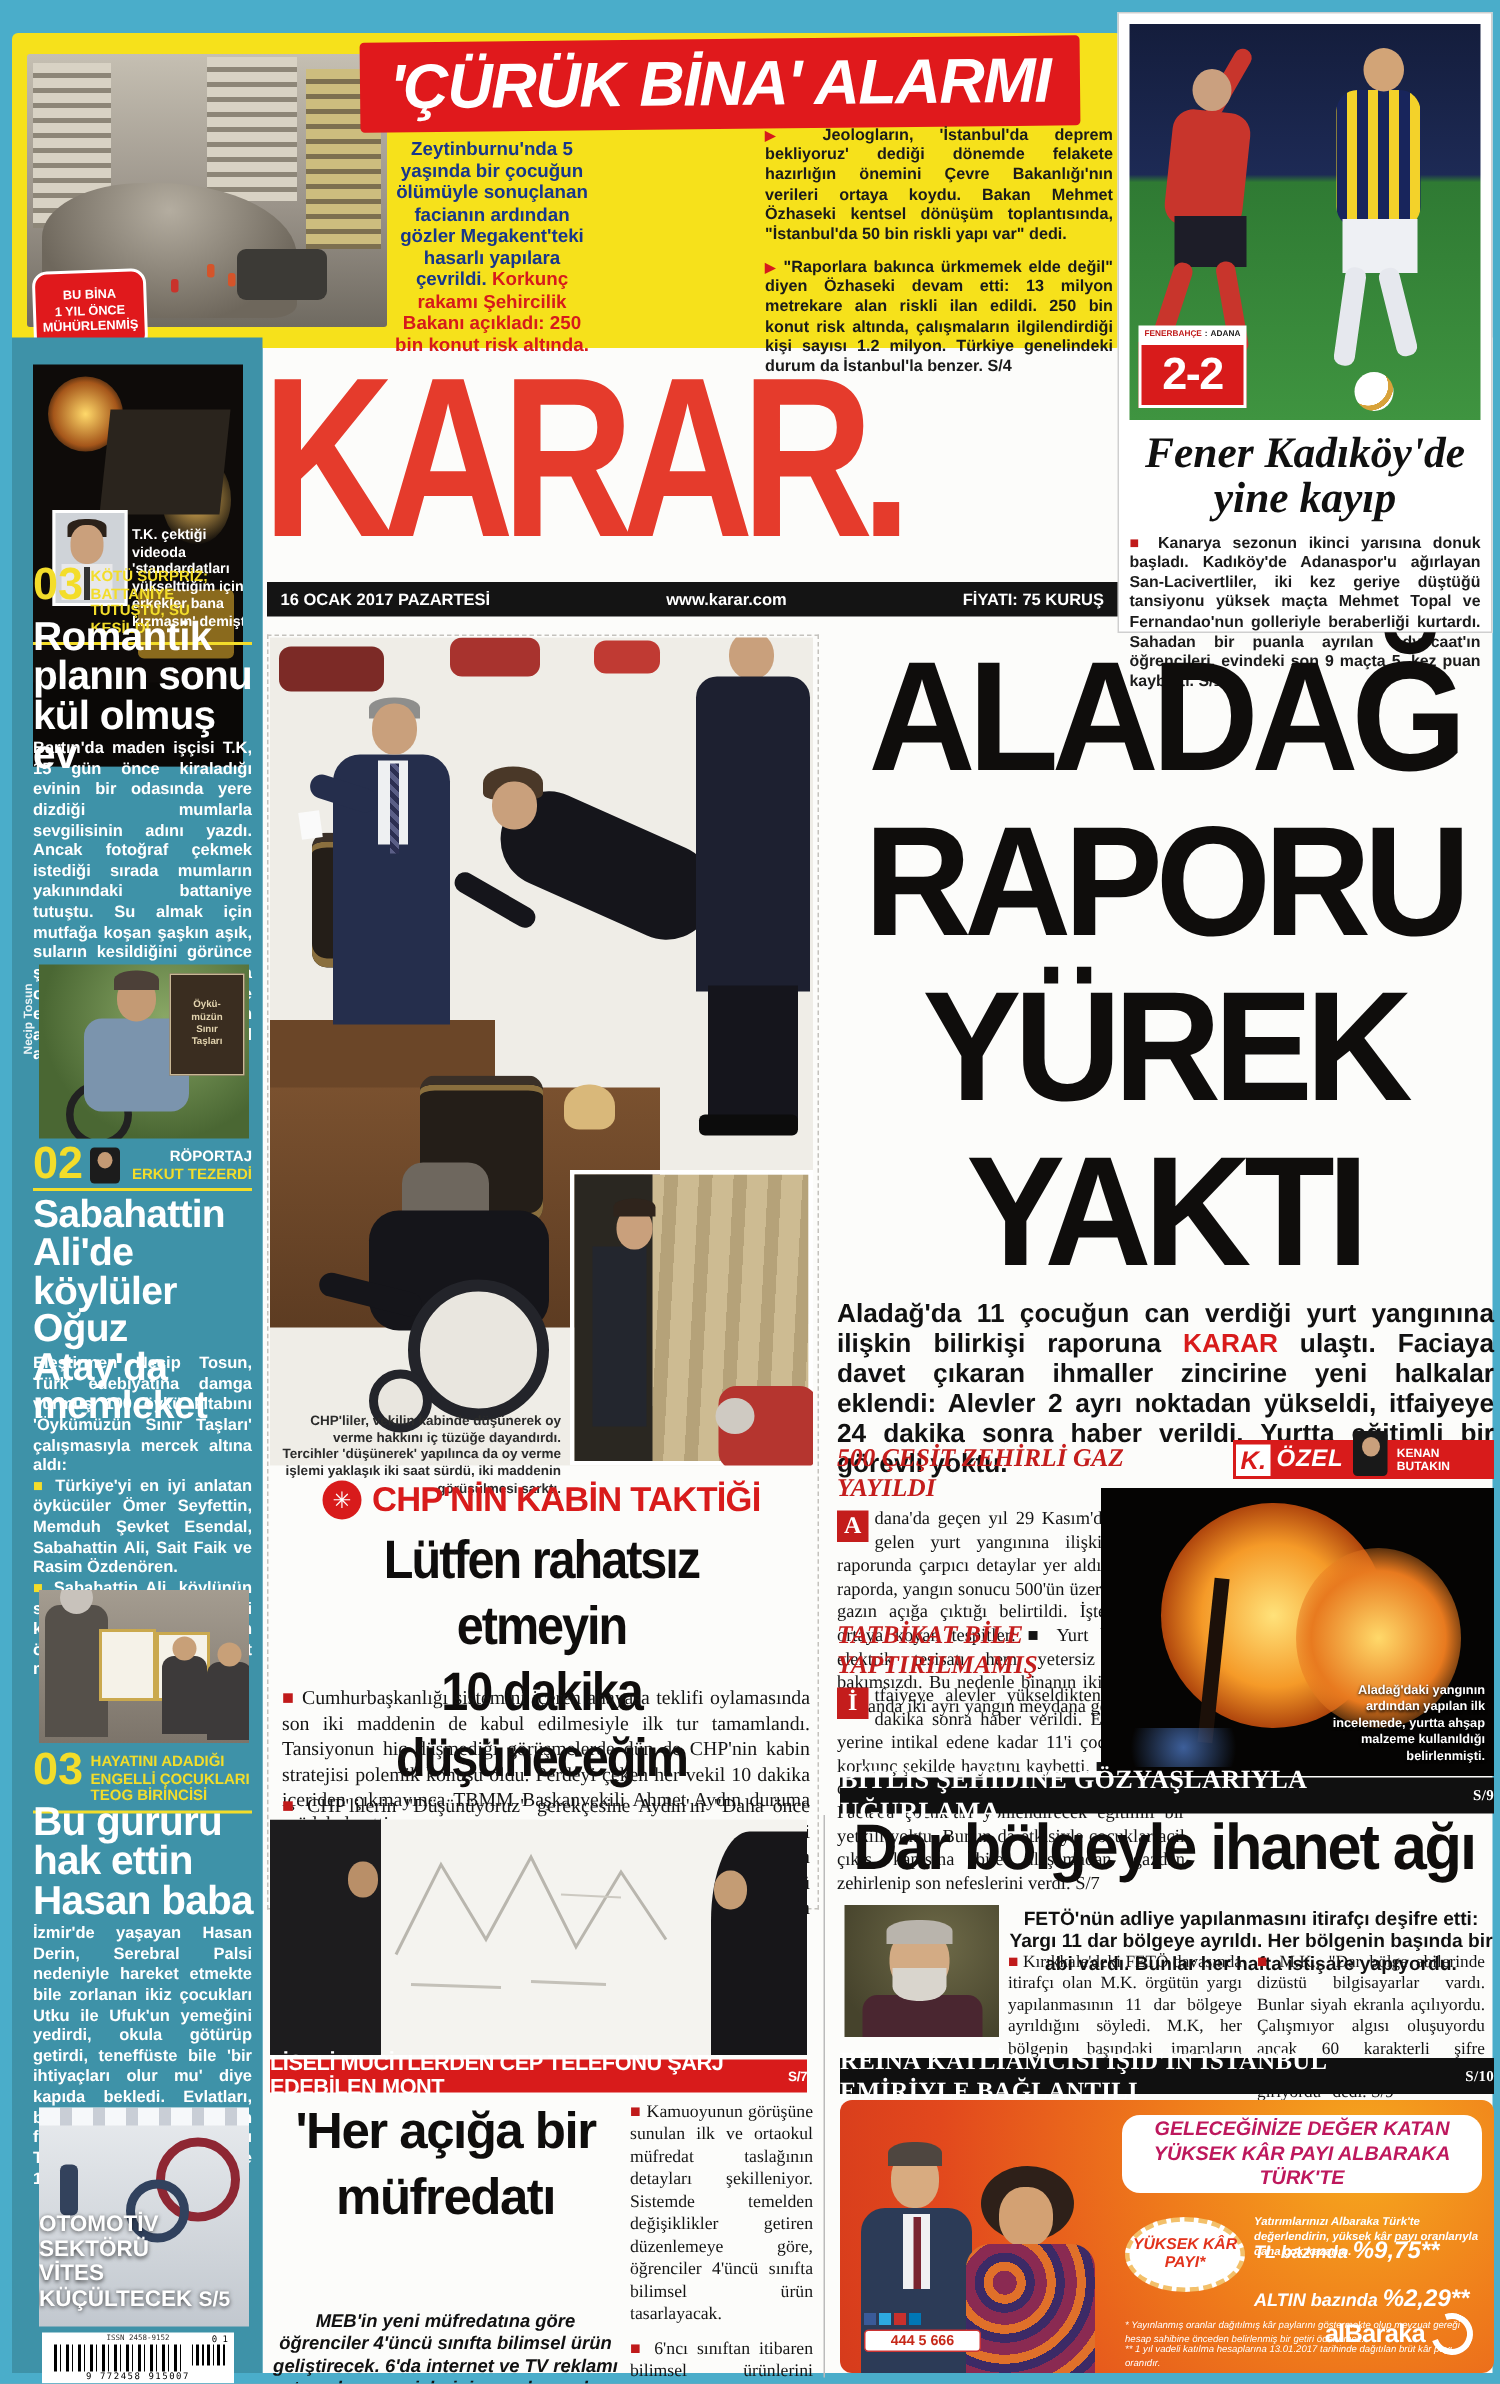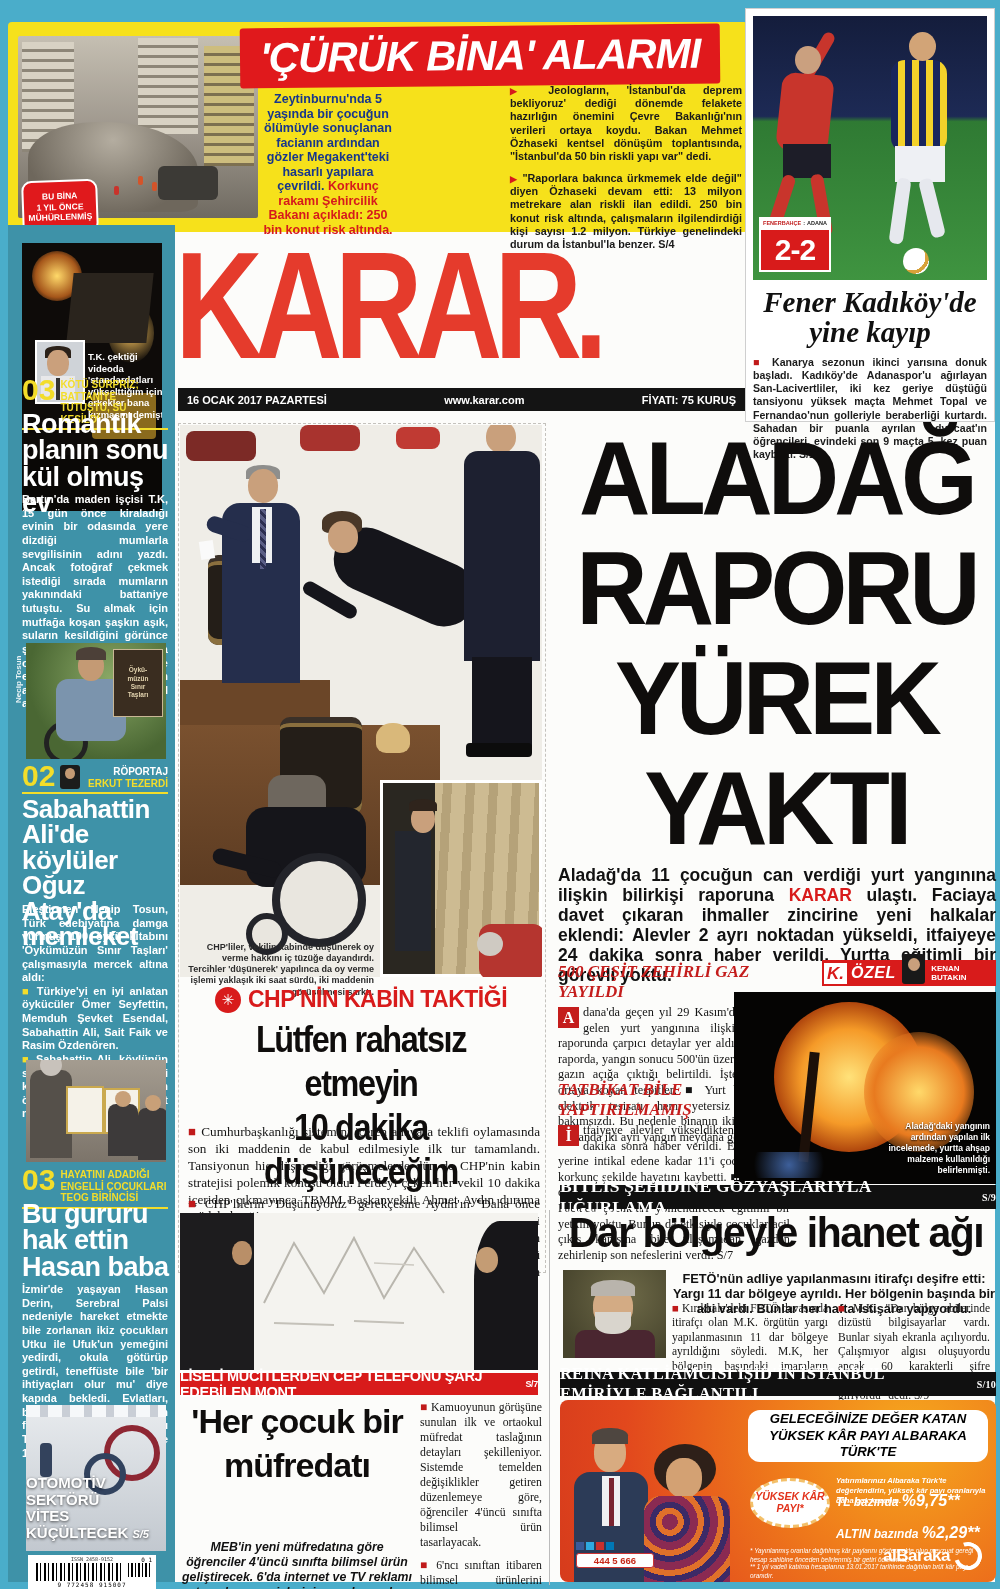--- a/index.html
+++ b/index.html
@@ -90,21 +90,21 @@
   .kick2 .rlab .yel{color:#f3dd2a;}
   .sb-photo3{left:18px;top:835px;width:140px;height:102px;background:linear-gradient(180deg,#a49c90,#7c746a);}
   .cert{position:absolute;background:#f5f2e8;border:2px solid #caa94e;}
   .eld{position:absolute;left:4px;top:10px;width:42px;height:88px;background:#55504a;border-radius:10px 10px 0 0;}
   .eld:before{content:"";position:absolute;left:10px;top:-16px;width:22px;height:22px;background:#c8c2bb;border-radius:50%;}
   .boy{position:absolute;width:30px;height:52px;background:#3d3a3a;border-radius:8px 8px 0 0;}
   .boy:before{content:"";position:absolute;left:7px;top:-13px;width:16px;height:16px;background:#c8a078;border-radius:50%;}
   .sb-promo{left:18px;top:1180px;width:140px;height:146px;background:linear-gradient(180deg,#e8ebee,#c2c8cf);}
   .cowl{position:absolute;border-radius:50%;border:6px solid #8e2733;}
   .promo-t{position:absolute;left:0;bottom:10px;width:100%;text-align:left;color:#fff;font-weight:900;font-size:15px;line-height:1.1;text-shadow:0 1px 3px rgba(0,0,0,.7);margin-top:40px;}
-  .promo-t .sm{font-size:11px;font-style:italic;}
+  .promo-t .sm{font-size:14px;}
   .bcode{left:20px;top:1330px;width:128px;height:34px;background:#fff;position:absolute;font-family:"DejaVu Sans Mono",monospace;}
   .bcode .issn{position:absolute;top:1px;left:0;width:100%;text-align:center;font-size:5px;color:#333;}
   .bcode .bars{position:absolute;left:8px;top:8px;width:86px;height:18px;background:repeating-linear-gradient(90deg,#000 0 2px,#fff 2px 4px,#000 4px 5px,#fff 5px 8px);}
   .bcode .bars2{position:absolute;right:6px;top:8px;width:22px;height:14px;background:repeating-linear-gradient(90deg,#000 0 1px,#fff 1px 3px,#000 3px 5px,#fff 5px 7px);}
   .bcode .dig{position:absolute;left:0;bottom:1px;width:100%;text-align:center;font-size:6px;color:#000;letter-spacing:1px;}
   .bcode .cor{position:absolute;right:4px;top:1px;font-size:6px;color:#000;}
   
   .parl{left:180px;top:425px;width:362px;height:552px;background:#efede7;}
   .seat{position:absolute;background:#a8332e;border-radius:8px;}
   .desk{position:absolute;left:0;top:300px;width:260px;height:160px;background:linear-gradient(180deg,#7a512f,#5d3c22);}
@@ -202,21 +202,21 @@
   .ad .m1 .shirt{position:absolute;left:28px;top:48px;width:18px;height:50px;background:#f0f0f2;}
   .ad .m1 .tie{position:absolute;left:35px;top:50px;width:5px;height:48px;background:#7a2430;}
   .ad .m1 .head{position:absolute;left:20px;top:6px;width:32px;height:38px;background:#d8ab80;border-radius:46%;}
   .ad .m1 .hair{position:absolute;left:18px;top:0px;width:36px;height:16px;background:#4e4640;border-radius:46% 46% 0 0;}
   .ad .m2{position:absolute;left:84px;top:44px;width:86px;height:138px;}
   .ad .m2 .hair{position:absolute;left:10px;top:0;width:62px;height:50px;background:#2e2019;border-radius:50%;}
   .ad .m2 .head{position:absolute;left:22px;top:14px;width:36px;height:40px;background:#d3a173;border-radius:46%;}
   .ad .m2 .shirt{position:absolute;left:0;top:52px;width:86px;height:86px;border-radius:16px 16px 0 0;
         background:repeating-radial-gradient(circle at 30% 30%,#8a2a52 0 8px,#e0702a 8px 14px,#3c2a66 14px 20px);}
   .bubble{position:absolute;left:188px;top:10px;width:240px;height:52px;background:#fff;border-radius:12px;display:flex;align-items:center;justify-content:center;
-          color:#000000;font-style:italic;font-weight:900;font-size:13.2px;line-height:1.25;text-align:center;}
+          color:#be185d;font-style:italic;font-weight:900;font-size:13.2px;line-height:1.25;text-align:center;}
   .bubble:before{content:"";position:absolute;left:-10px;top:18px;border:10px solid transparent;border-right-color:#fff;}
   .adbadge{position:absolute;left:190px;top:78px;width:74px;height:44px;background:#fff;border-radius:50%;border:3px dashed #f3c06a;
            display:flex;align-items:center;justify-content:center;text-align:center;color:#e2331c;font-weight:900;font-style:italic;font-size:10.5px;line-height:1.1;}
   .adlead{position:absolute;left:276px;top:76px;width:152px;color:#fff;font-style:italic;font-size:7.6px;line-height:1.3;font-weight:600;}
   .rate{position:absolute;left:276px;color:#fff;font-style:italic;font-weight:700;font-size:12px;}
   .rate b{font-size:16px;font-weight:900;}
   .fine{position:absolute;left:190px;width:238px;color:#fff;font-style:italic;font-size:6.4px;line-height:1.45;}
   .socrow{position:absolute;left:16px;bottom:14px;width:78px;}
   .socs{display:flex;gap:2px;margin-bottom:3px;}
   .socs span{width:8px;height:8px;display:block;}
@@ -497,21 +497,21 @@
       <line x1="120" y1="50" x2="160" y2="52" stroke="#ccc9c1" stroke-width="1.5"></line>
     </svg>
     <div class="right"></div>
     <div class="rface"></div>
   </div>
   <div class="abs steve-bar">
     <span>LİSELİ MUCİTLERDEN CEP TELEFONU ŞARJ EDEBİLEN MONT</span>
     <span class="ref">S/7</span>
   </div>
   <div class="abs steve-h">
-    <div>'Her çocuk bir</div>
+    <div>'Her açığa bir</div>
     <div>müfredatı</div>
   </div>
   <div class="abs steve-deck">MEB'in yeni müfredatına göre öğrenciler 4'üncü sınıfta bilimsel ürün geliştirecek. 6'da internet ve TV reklamı tasarlayıp projelerini pazarlayacak.</div>
   <div class="steve-col">
     <div style="margin-bottom:8px;"><span class="redsq">■ </span><span>Kamuoyunun görüşüne sunulan ilk ve ortaokul müfredat taslağının detayları şekilleniyor. Sistemde temelden değişiklikler getiren düzenlemeye göre, öğrenciler 4'üncü sınıfta bilimsel ürün tasarlayacak.</span></div>
     <div><span class="redsq">■ </span><span>6'ncı sınıftan itibaren bilimsel ürünlerini pazarlamak için yaratıcı stratejiler geliştirecek. Gazete, internet veya televizyon reklamı tasarlayıp tanıtımını yapacak. Fen dersleri biyoloji yerine astronomiyle başlayacak. S/7</span></div>
   </div>
   <div class="abs vdiv"></div>
 
   <div class="abs ad">

